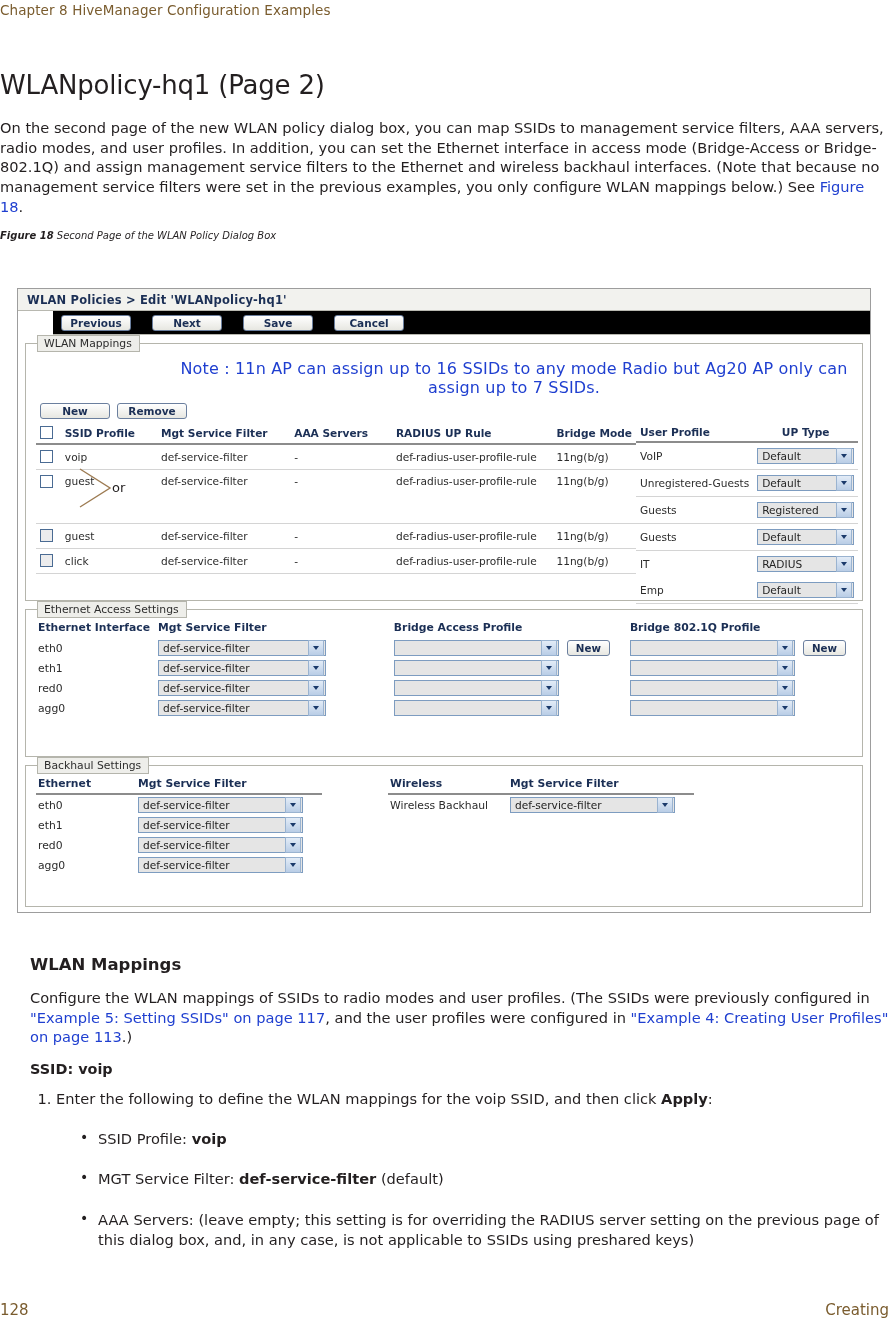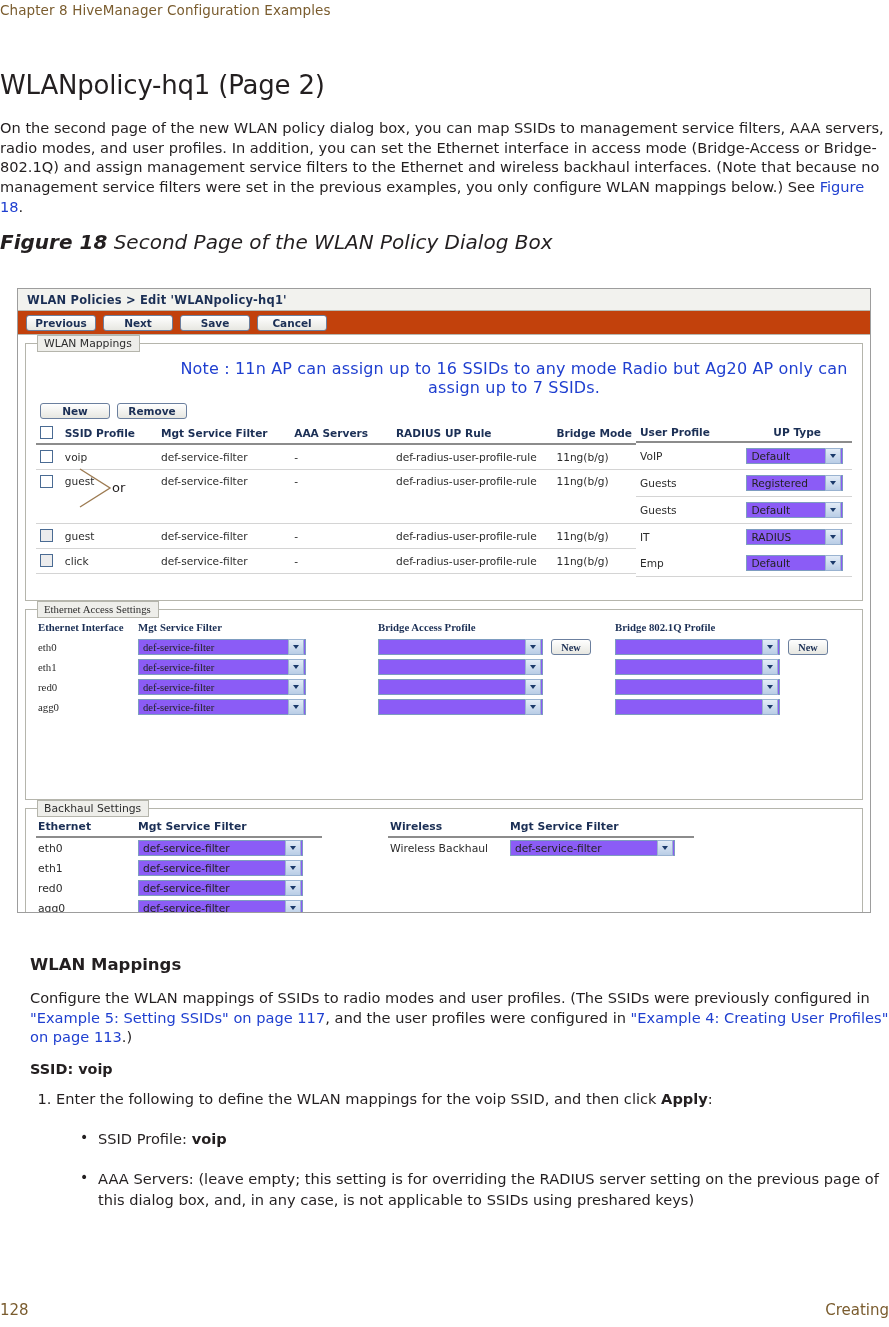--- a/index.html
+++ b/index.html
@@ -59,21 +59,21 @@
     font-size: 14.6px;
     line-height: 1.35;
     margin: 0 0 14px 0;
     color: #231f20;
   }
   a.xref, .xref {
     color: #1f3fd0;
     text-decoration: none;
   }
   .fig-caption {
-    font-size: 20px;
+    font-size: 10px;
     font-style: italic;
     margin: 10px 0 10px 0;
   }
   .fig-caption b {
     font-style: italic;
     font-weight: bold;
   }
 
   h2.sub-head {
     font-size: 16.5px;
@@ -140,27 +140,28 @@
     box-sizing: border-box;
   }
   .shot-titlebar .ttl {
     font-size: 11.5px;
     font-weight: bold;
     color: #1b2f55;
     letter-spacing: 0.2px;
   }
   .shot-toolbar {
     height: 24px;
-    background: #c2410c;
+    background: #000000;
     border-bottom: 1px solid #b8b8b0;
     display: flex;
     align-items: center;
     padding-left: 8px;
-    gap: 7px;
+    gap: 21px;
     box-sizing: border-box;
+    margin-left: 35px;
   }
   .btn {
     min-width: 70px;
     height: 16px;
     line-height: 15px;
     text-align: center;
     font-size: 10.5px;
     font-weight: bold;
     color: #1b2f55;
     background: linear-gradient(#ffffff, #e7e7e1);
@@ -260,21 +261,21 @@
   .col-up   { width: 150px; }
   .col-uptype { width: 110px; }
 
   
   .sel {
     display: inline-flex;
     align-items: center;
     justify-content: space-between;
     height: 16px;
     border: 1px solid #7d9cc0;
-    background: #8b5cf6;
+    background: #e5e5e5;
     font-size: 10.6px;
     color: #232323;
     box-sizing: border-box;
     padding: 0 0 0 4px;
     cursor: default;
     vertical-align: middle;
   }
   .sel .arw {
     width: 14px;
     height: 14px;
@@ -482,20 +483,29 @@
                 <tr>
                   <td>VoIP</td>
                   <td>
                     <span class="sel w-uptype">
                         <span>Default</span>
                         <span class="arw"></span>
                       </span>
                   </td>
                 </tr>
                 <tr>
+                  <td>Unregistered-Guests</td>
+                  <td>
+                    <span class="sel w-uptype">
+                        <span>Default</span>
+                        <span class="arw"></span>
+                      </span>
+                  </td>
+                </tr>
+                <tr>
                   <td>Guests</td>
                   <td>
                     <span class="sel w-uptype">
                         <span>Registered</span>
                         <span class="arw"></span>
                       </span>
                   </td>
                 </tr>
                 <tr>
                   <td>Guests</td>
@@ -525,21 +535,21 @@
                   </td>
                 </tr>
               </tbody>
             </table>
           </div>
 
         </div>
       </div>
     </div>
 
-    <div class="group" style="height:191px;font-family:Liberation Serif, serif;">
+    <div class="group" style="height:148px;">
       <div class="legend">Ethernet Access Settings</div>
       <div class="group-inner" style="padding-top:10px;">
         <table class="ethtbl">
           <thead>
             <tr>
               <th>Ethernet Interface</th>
               <th>Mgt Service Filter</th>
               <th style="width:56px;"></th>
               <th>Bridge Access Profile</th>
               <th style="width:56px;"></th>
@@ -709,20 +719,21 @@
 
     <p class="body-text"><span>Configure the WLAN mappings of SSIDs to radio modes and user profiles. (The SSIDs were previously configured in </span><span class="xref">"Example 5: Setting SSIDs" on page 117</span><span>, and the user profiles were configured in </span><span class="xref">"Example 4: Creating User Profiles" on page 113</span><span>.)</span></p>
 
     <h3 class="ssid-head">SSID: voip</h3>
 
     <ol class="steps">
       <li>
         <span>Enter the following to define the WLAN mappings for the voip SSID, and then click </span><b>Apply</b><span>:</span>
         <ul class="bullets">
           <li><span>SSID Profile: </span><b>voip</b><span></span></li>
+          <li><span>MGT Service Filter: </span><b>def-service-filter</b><span> (default)</span></li>
           <li><span>AAA Servers: (leave empty; this setting is for overriding the RADIUS server setting on the previous page of this dialog box, and, in any case, is not applicable to SSIDs using preshared keys)</span><b></b><span></span></li>
         </ul>
       </li>
     </ol>
   </div>
 </div>
 
 <div class="footer-page">128</div>
 <div class="footer-brand">Creating</div>
 

